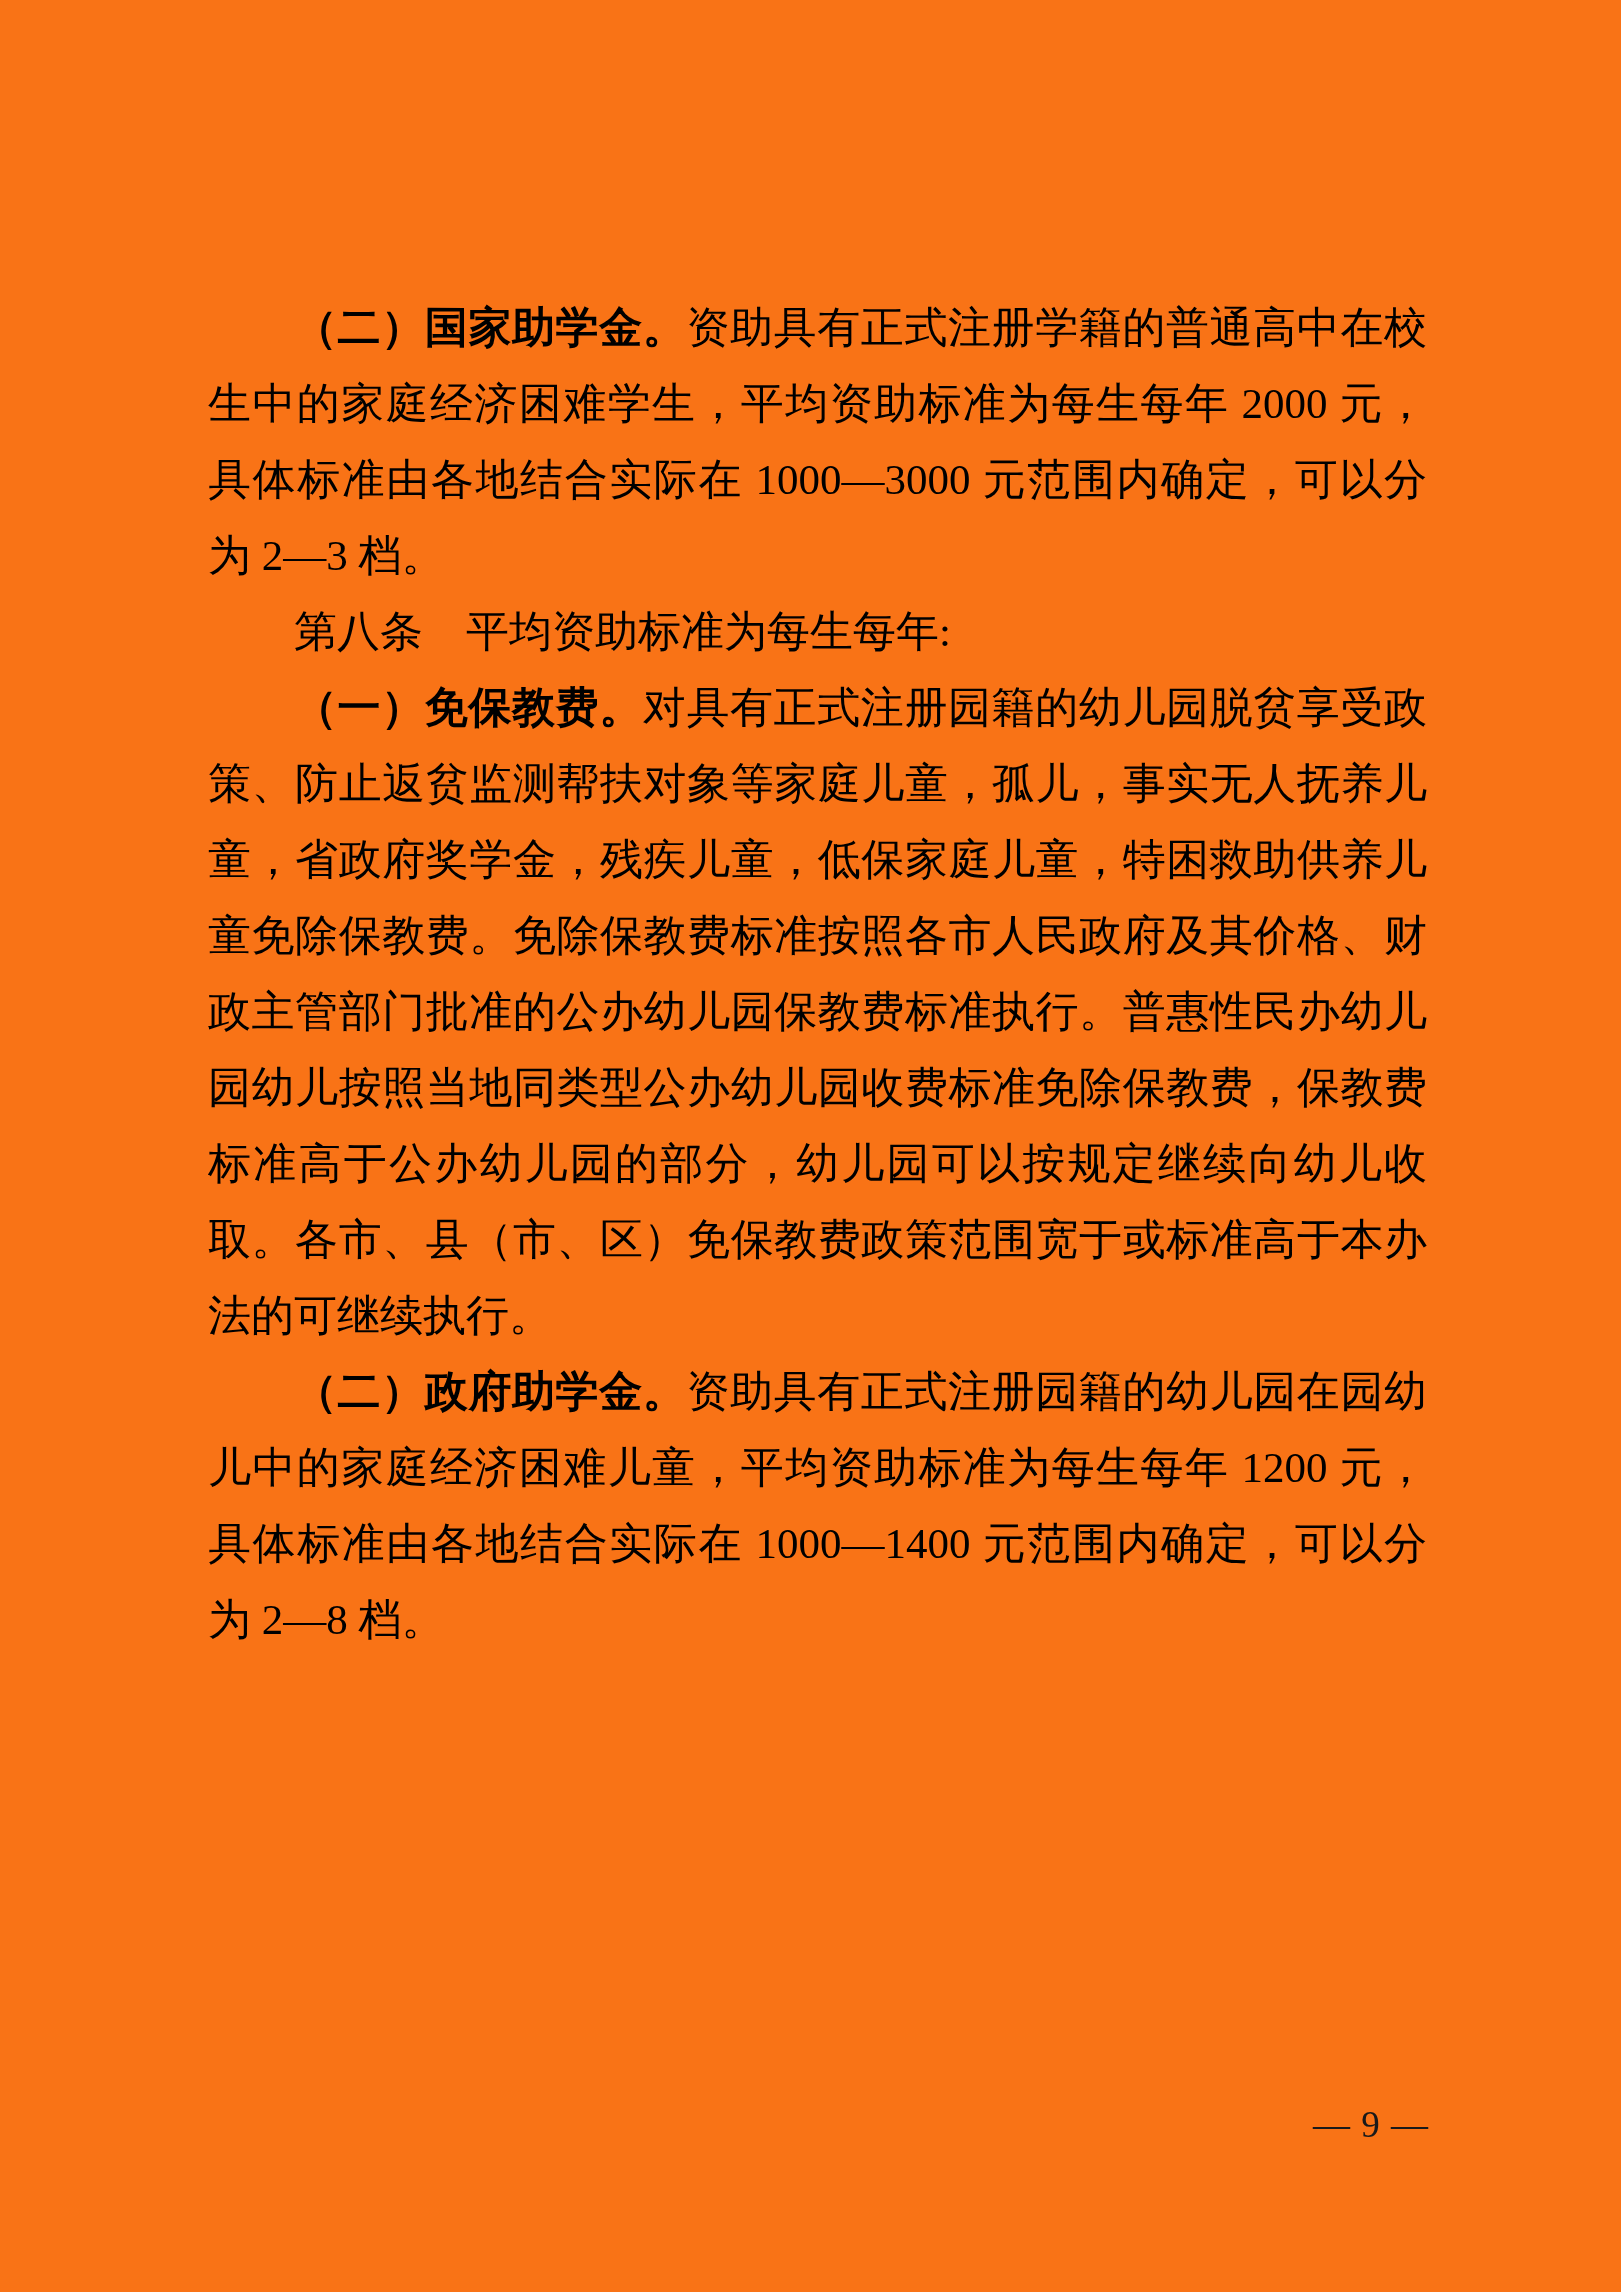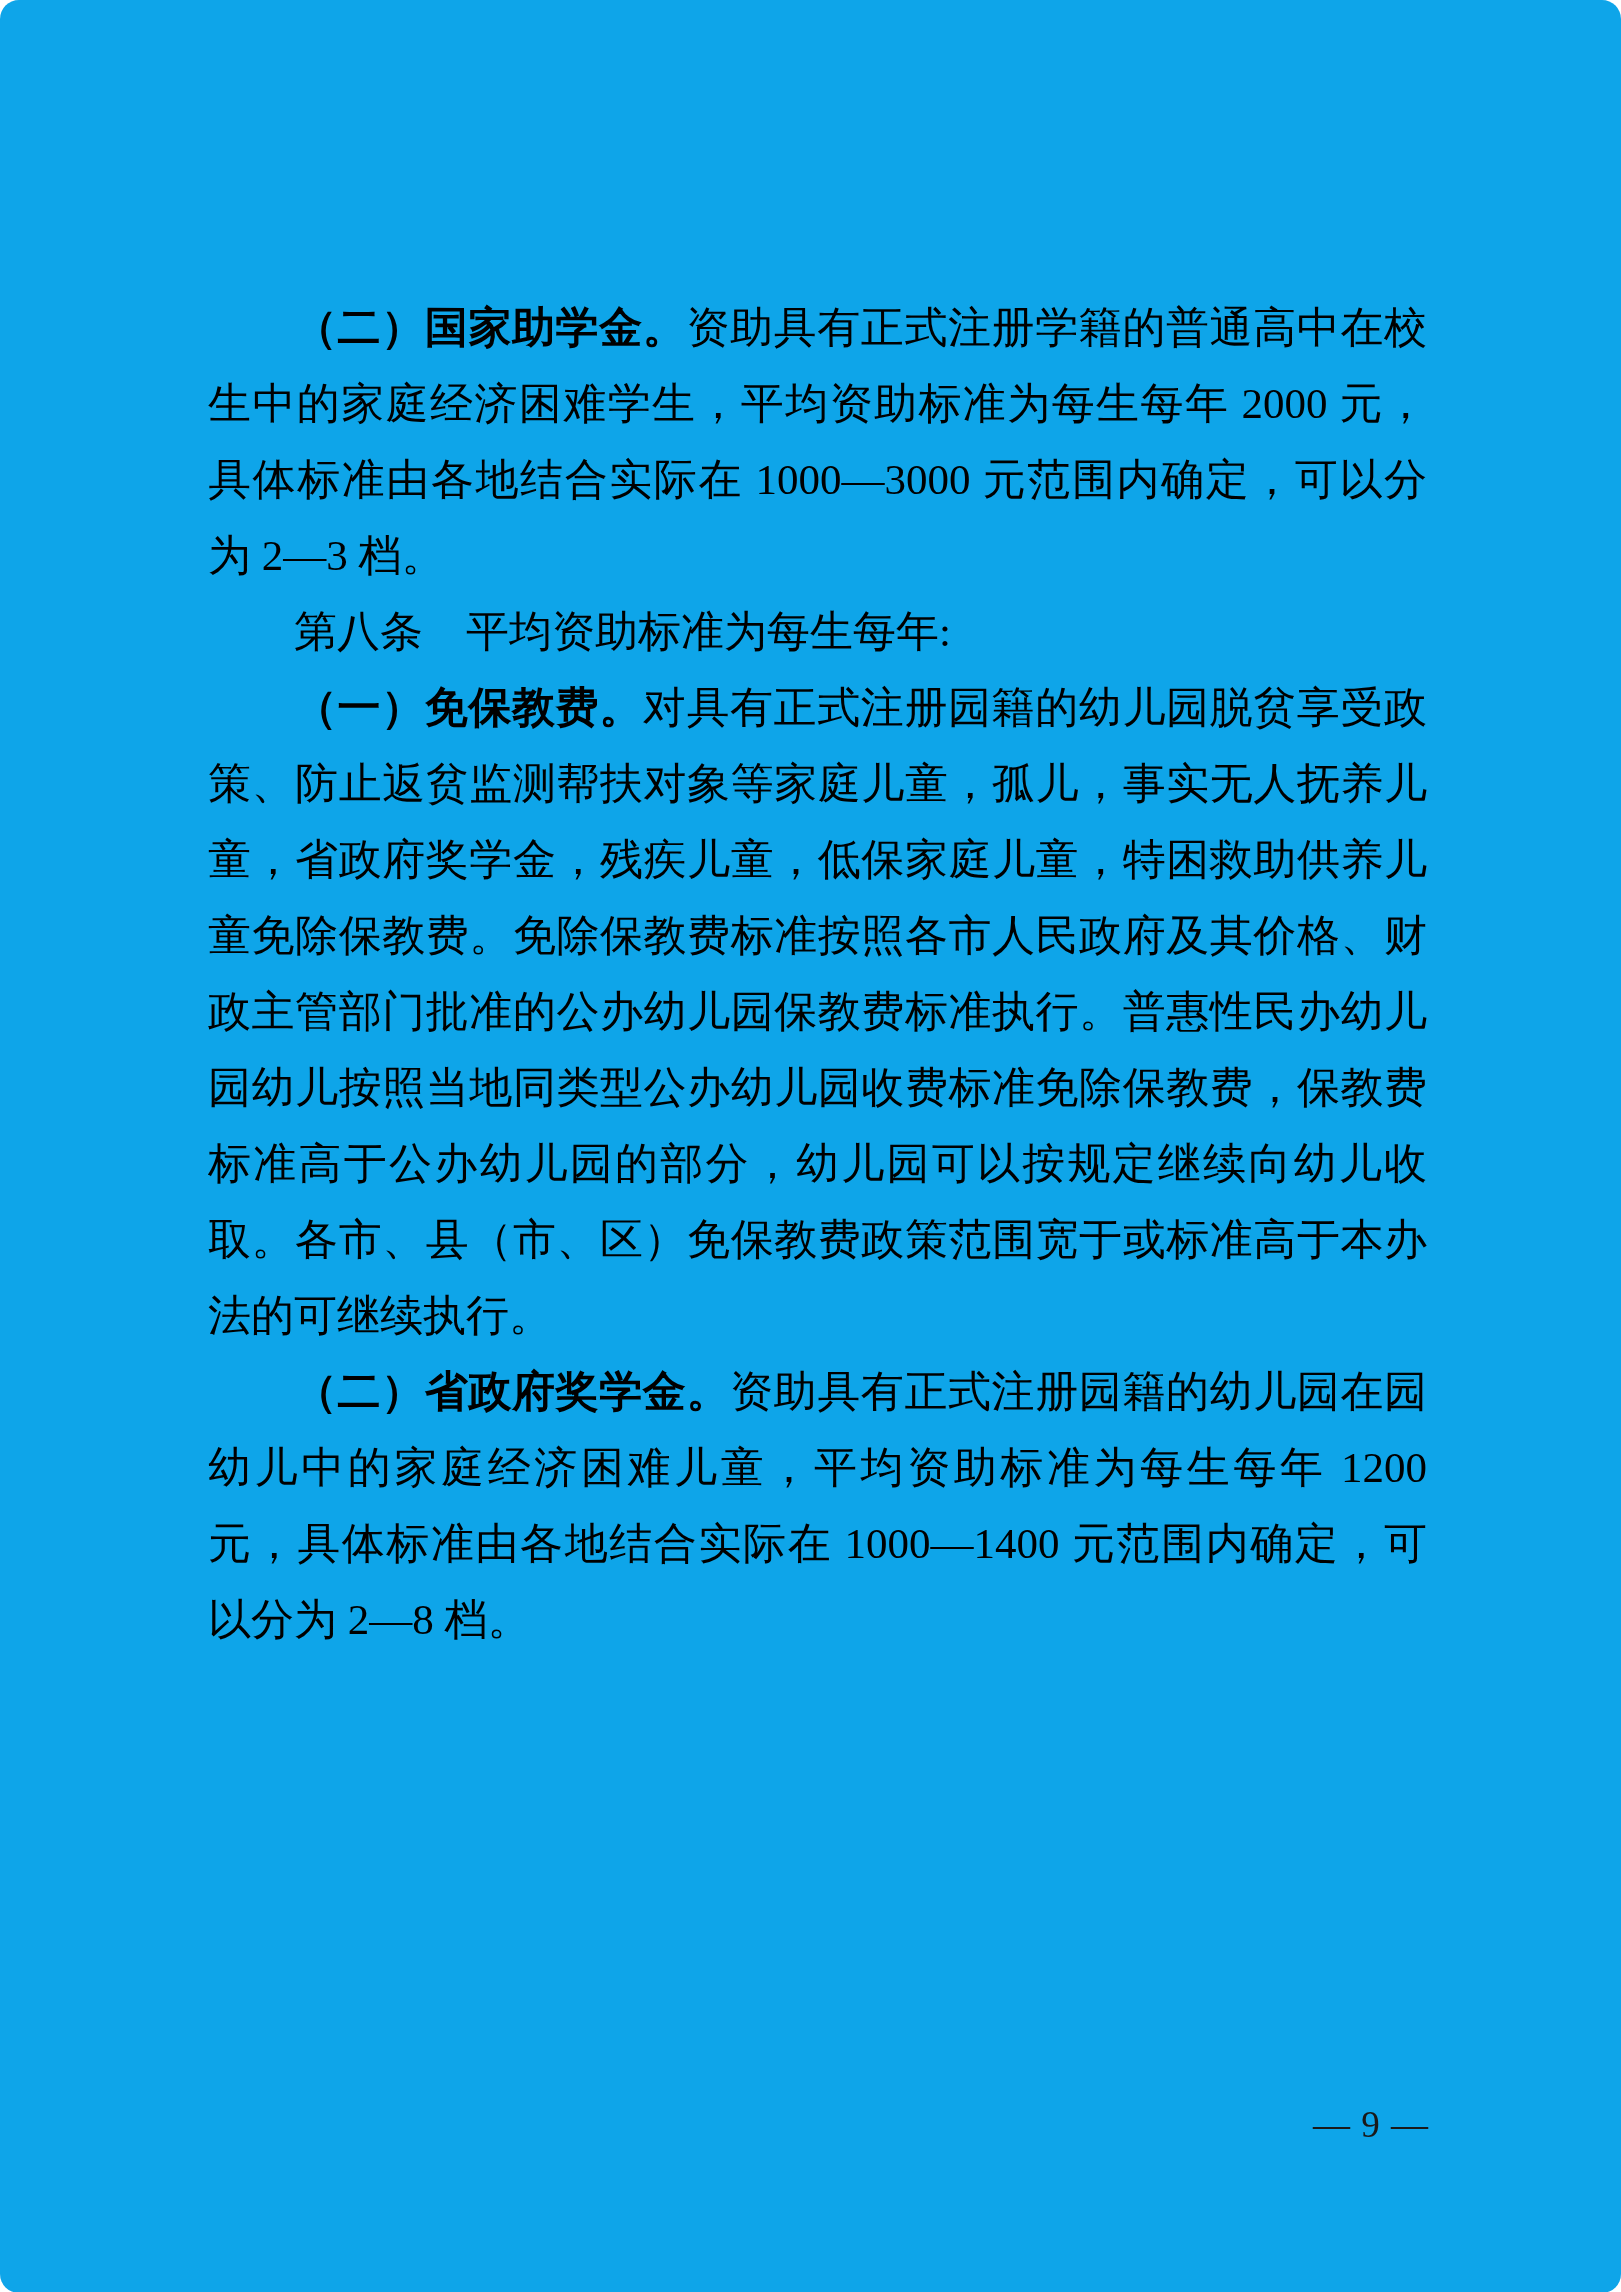--- a/index.html
+++ b/index.html
@@ -4,25 +4,24 @@
 <style>
   html, body {
     margin: 0;
     padding: 0;
     background: #ffffff;
   }
   .page {
     position: relative;
     width: 1621px;
     height: 2293px;
-    background: #0ea5e9;
+    background: #f97316;
     overflow: hidden;
     font-family: "Liberation Serif", "DejaVu Serif", serif;
     color: #000000;
-    border-radius: 19px;
   }
   .doc-body {
     position: absolute;
     left: 208px;
     top: 290px;
     width: 1219px;
     font-size: 43px;
     line-height: 76px;
     text-align: justify;
     word-break: normal;
@@ -58,21 +57,21 @@
 
     <p>
       <span class="lead"></span><span>第八条　平均资助标准为每生每年:</span>
     </p>
 
     <p>
       <span class="lead">（一）免保教费。</span><span>对具有正式注册园籍的幼儿园脱贫享受政策、防止返贫监测帮扶对象等家庭儿童，孤儿，事实无人抚养儿童，省政府奖学金，残疾儿童，低保家庭儿童，特困救助供养儿童免除保教费。免除保教费标准按照各市人民政府及其价格、财政主管部门批准的公办幼儿园保教费标准执行。普惠性民办幼儿园幼儿按照当地同类型公办幼儿园收费标准免除保教费，保教费标准高于公办幼儿园的部分，幼儿园可以按规定继续向幼儿收取。各市、县（市、区）免保教费政策范围宽于或标准高于本办法的可继续执行。</span>
     </p>
 
     <p>
-      <span class="lead">（二）省政府奖学金。</span><span>资助具有正式注册园籍的幼儿园在园幼儿中的家庭经济困难儿童，平均资助标准为每生每年 1200 元，具体标准由各地结合实际在 1000—1400 元范围内确定，可以分为 2—8 档。</span>
+      <span class="lead">（二）政府助学金。</span><span>资助具有正式注册园籍的幼儿园在园幼儿中的家庭经济困难儿童，平均资助标准为每生每年 1200 元，具体标准由各地结合实际在 1000—1400 元范围内确定，可以分为 2—8 档。</span>
     </p>
 
 
   </div>
 
   <div class="page-number">— 9 —</div>
 
 </div>
 
 

